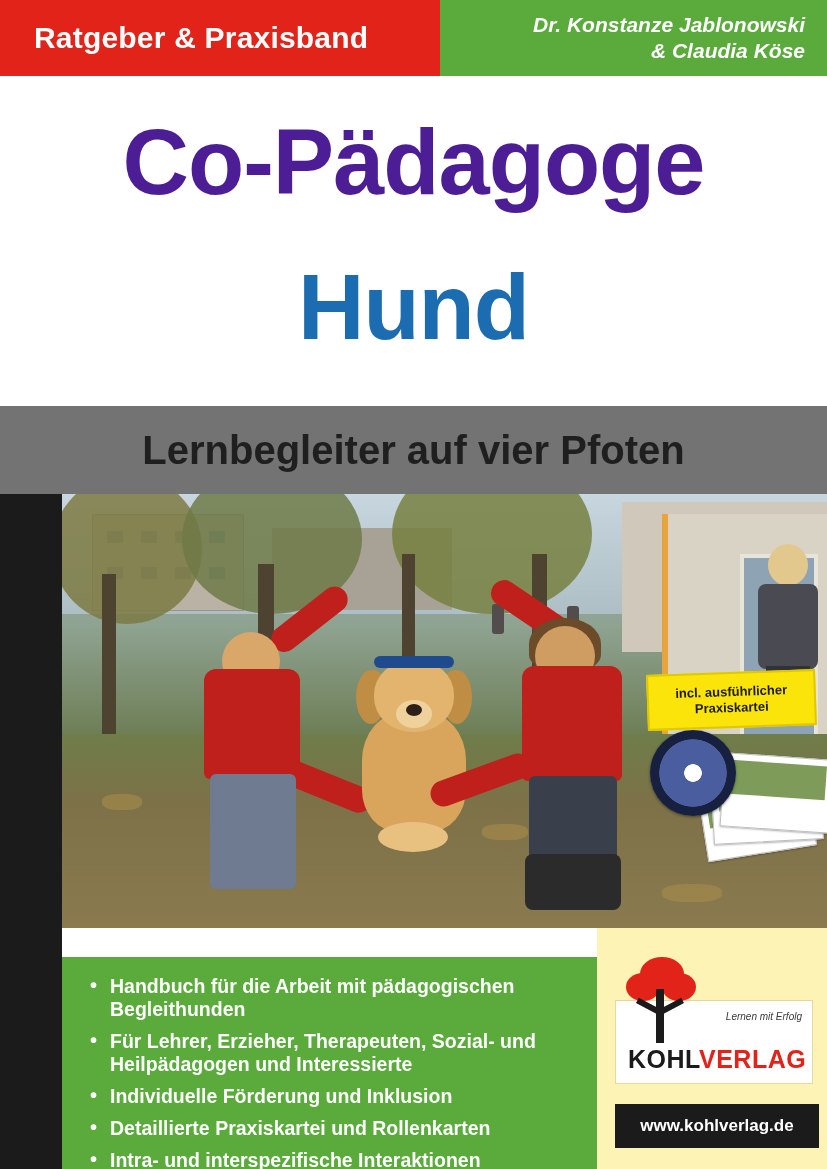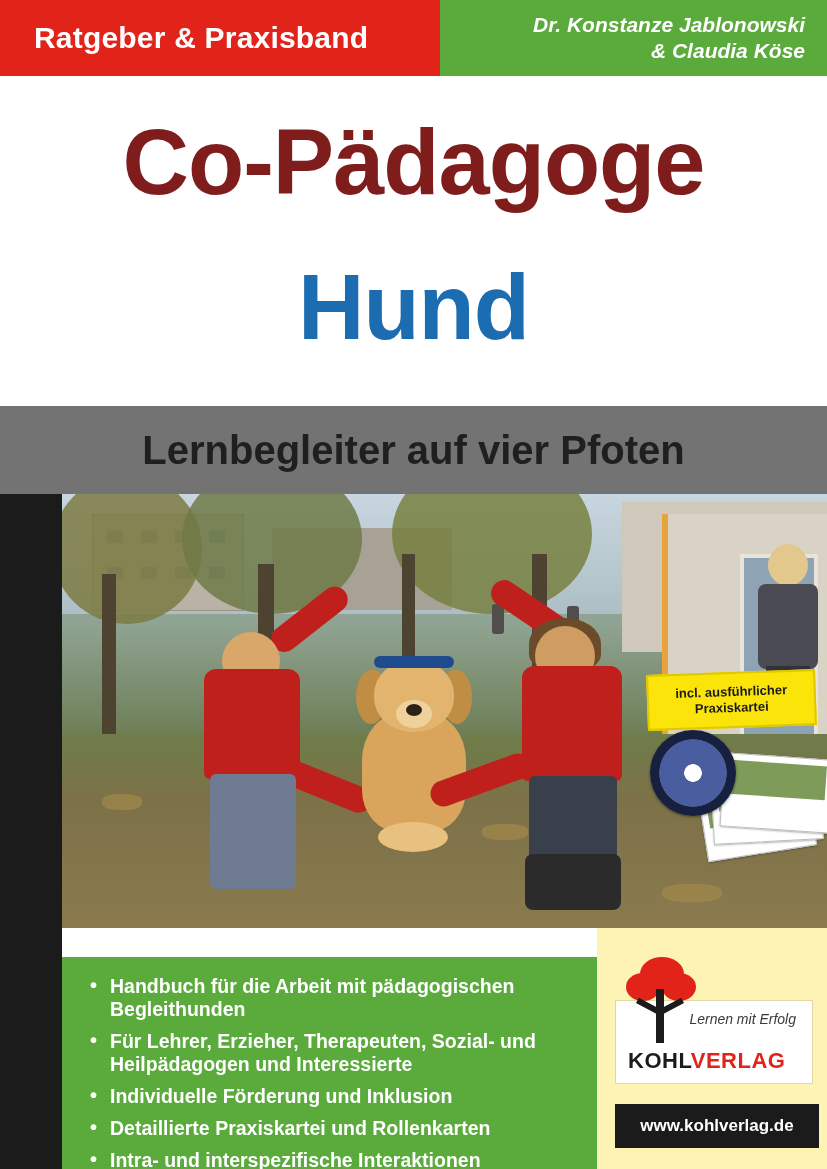--- a/index.html
+++ b/index.html
@@ -71,21 +71,21 @@
     background: #ffffff;
   }
   .title-line1 {
     position: absolute;
     top: 40px;
     left: 0;
     width: 827px;
     text-align: center;
     font-size: 92px;
     font-weight: bold;
-    color: #7f1d1d;
+    color: #4c1d95;
     letter-spacing: -1px;
     line-height: 1;
   }
   .title-line2 {
     position: absolute;
     top: 185px;
     left: 0;
     width: 827px;
     text-align: center;
     font-size: 92px;
@@ -353,29 +353,29 @@
     width: 74px; height: 92px;
   }
   .tree-logo .crown1 { position: absolute; left: 16px; top: 0; width: 44px; height: 34px; background: #e2231a; border-radius: 50%; }
   .tree-logo .crown2 { position: absolute; left: 2px; top: 16px; width: 34px; height: 28px; background: #e2231a; border-radius: 50%; }
   .tree-logo .crown3 { position: absolute; left: 38px; top: 16px; width: 34px; height: 28px; background: #e2231a; border-radius: 50%; }
   .tree-logo .trunk { position: absolute; left: 32px; top: 32px; width: 8px; height: 54px; background: #1b1b1b; }
   .tree-logo .branch-l { position: absolute; left: 12px; top: 46px; width: 24px; height: 6px; background: #1b1b1b; transform: rotate(28deg); }
   .tree-logo .branch-r { position: absolute; left: 36px; top: 46px; width: 24px; height: 6px; background: #1b1b1b; transform: rotate(-28deg); }
   .logo-claim {
     position: absolute;
-    right: 16px; top: 10px;
-    font-size: 14px;
+    right: 10px; top: 10px;
+    font-size: 10px;
     font-style: italic;
     color: #3a3a3a;
   }
   .logo-name {
     position: absolute;
     left: 12px; bottom: 9px;
-    font-size: 22px;
+    font-size: 25px;
     font-weight: bold;
     color: #1b1b1b;
     letter-spacing: 0.5px;
   }
   .logo-name em {
     font-style: normal;
     color: #e2231a;
   }
   .url-bar {
     position: absolute;

